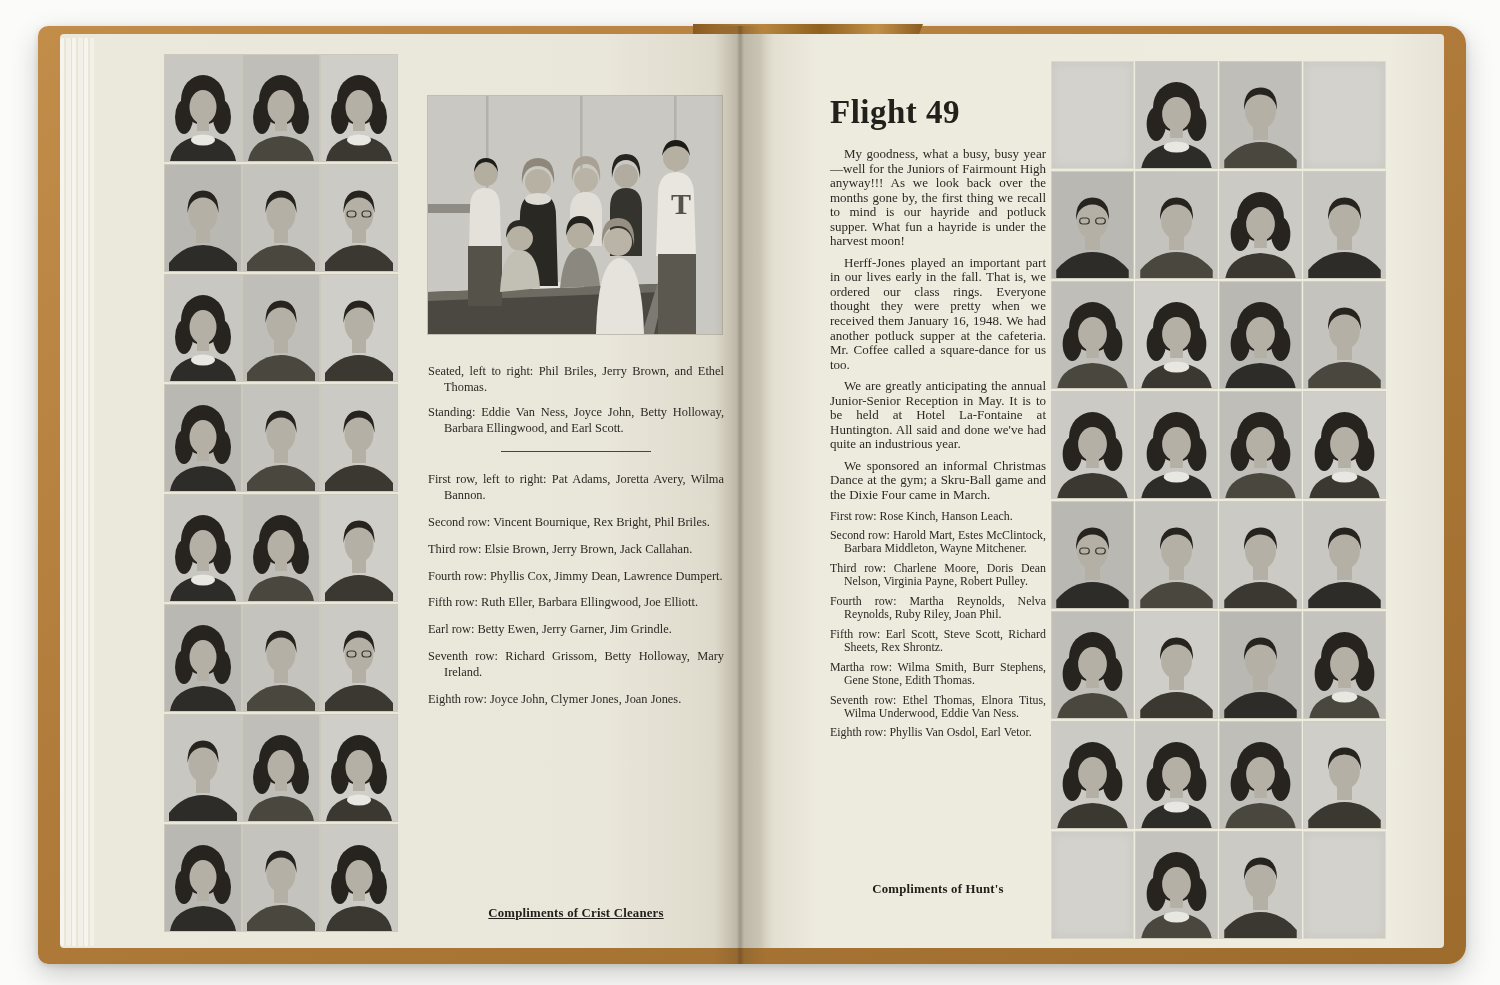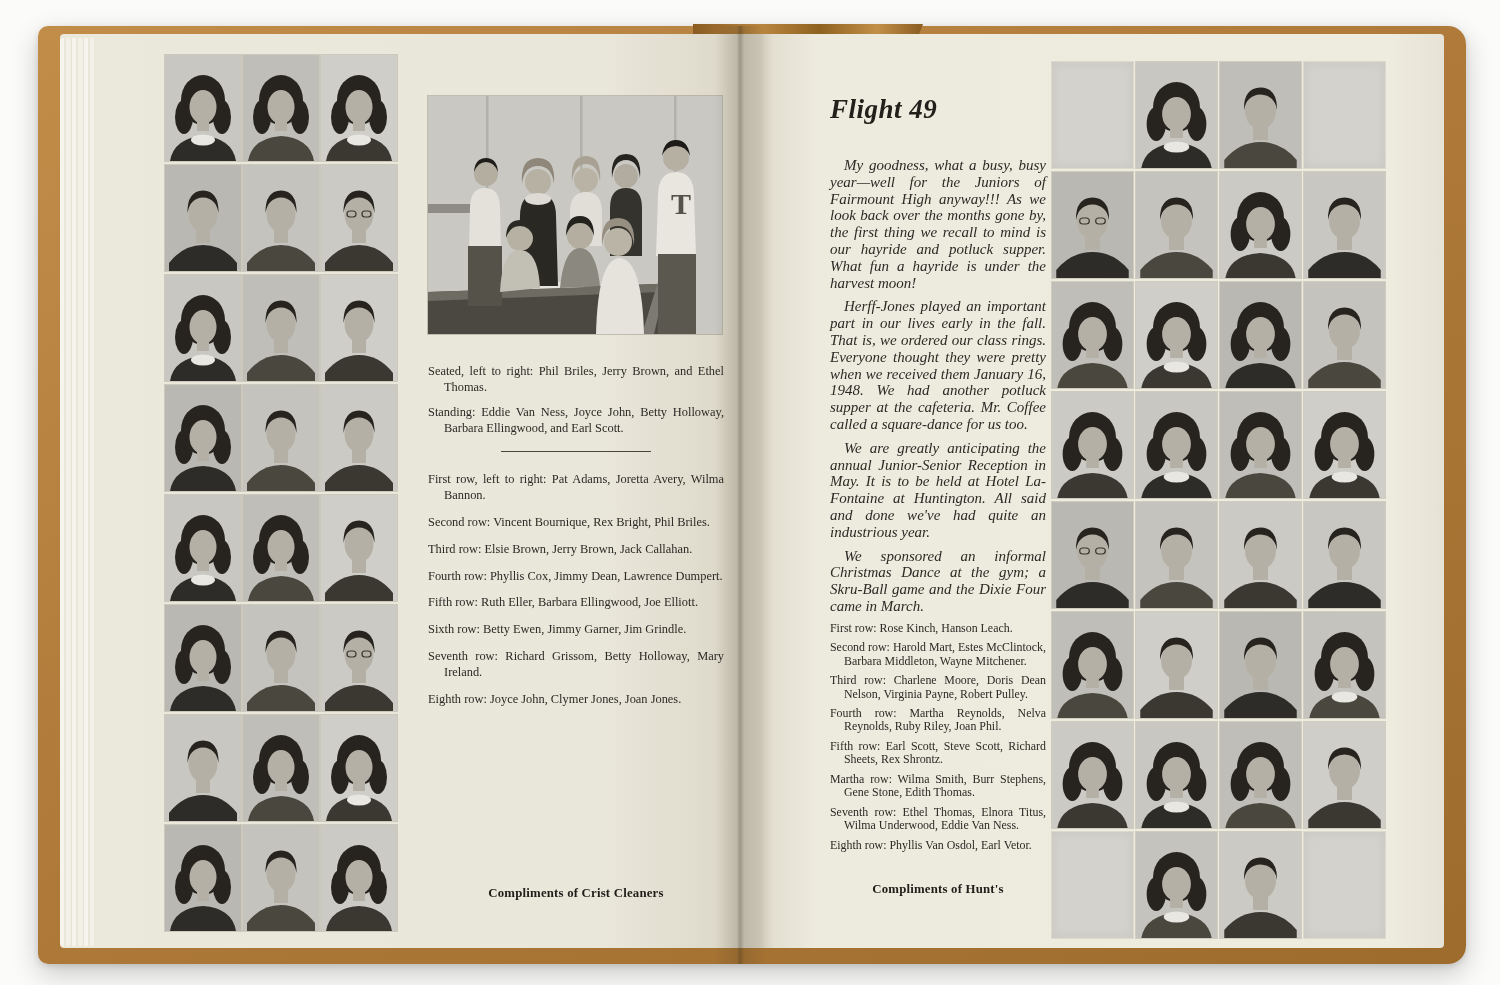--- a/index.html
+++ b/index.html
@@ -74,27 +74,27 @@
   .captions p { padding-left: 16px; text-indent: -16px; margin-bottom: 9px; }
   .rule {
     width: 150px; height: 1.5px; background: #4a453c; margin: 14px auto 0 auto;
   }
   .name-rows { margin-top: 20px; font-size: 12.4px; line-height: 1.28; text-align: justify; }
   .name-rows p { padding-left: 16px; text-indent: -16px; margin-bottom: 11px; }
   .sponsor {
     position: absolute; font-weight: bold; font-size: 12.8px; letter-spacing: 0.2px; color: #1f1e19;
     text-align: center;
   }
-  .sponsor-left { left: 368px; top: 852px; width: 296px; }
+  .sponsor-left { left: 368px; top: 872px; width: 296px; text-decoration: underline; }
   .sponsor-right { left: 66px; top: 848px; width: 224px; text-align: center; }
 
   
   .right-col { position: absolute; left: 70px; top: 60px; width: 216px; }
-  .page-title { font-size: 27px; font-weight: bold; letter-spacing: 0.5px; color: #21201b; font-style: italic; }
-  .paragraphs { margin-top: 32px; font-size: 15px; line-height: 1.12; text-align: justify; font-style: italic; }
+  .page-title { font-size: 33px; font-weight: bold; letter-spacing: 0.5px; color: #21201b; }
+  .paragraphs { margin-top: 16px; font-size: 13px; line-height: 1.12; text-align: justify; }
   .paragraphs p { text-indent: 14px; margin-bottom: 7px; }
   .right-rows { margin-top: 7px; font-size: 11.9px; line-height: 1.13; text-align: justify; }
   .right-rows p { padding-left: 14px; text-indent: -14px; margin-bottom: 6px; }
 </style>
 </head>
 <body>
 
 <div class="stage">
   <div class="book">
     <div class="spine-tear"></div>
@@ -415,21 +415,21 @@
           </div>
 
           <div class="rule"></div>
 
           <div class="name-rows">
             <p>First row, left to right: Pat Adams, Joretta Avery, Wilma Bannon.</p>
             <p>Second row:  Vincent Bournique, Rex Bright, Phil Briles.</p>
             <p>Third row:  Elsie Brown, Jerry Brown, Jack Callahan.</p>
             <p>Fourth row:  Phyllis Cox, Jimmy Dean, Lawrence Dumpert.</p>
             <p>Fifth row:  Ruth Eller, Barbara Ellingwood, Joe Elliott.</p>
-            <p>Sixth row: Betty Ewen, Jimmy Garner, Jim Grindle.</p>
+            <p>Earl row: Betty Ewen, Jerry Garner, Jim Grindle.</p>
             <p>Seventh row:  Richard Grissom, Betty Holloway, Mary Ireland.</p>
             <p>Eighth row: Joyce John, Clymer Jones, Joan Jones.</p>
           </div>
         </div>
 
         <div class="sponsor sponsor-left">Compliments of Crist Cleaners</div>
       </div>
 
       <div class="page page-right">
 

